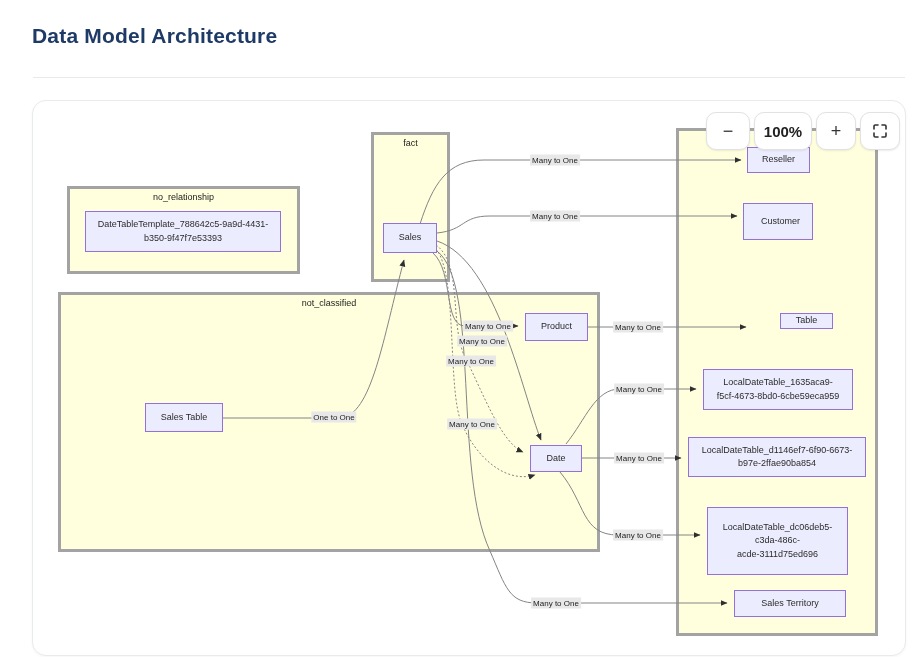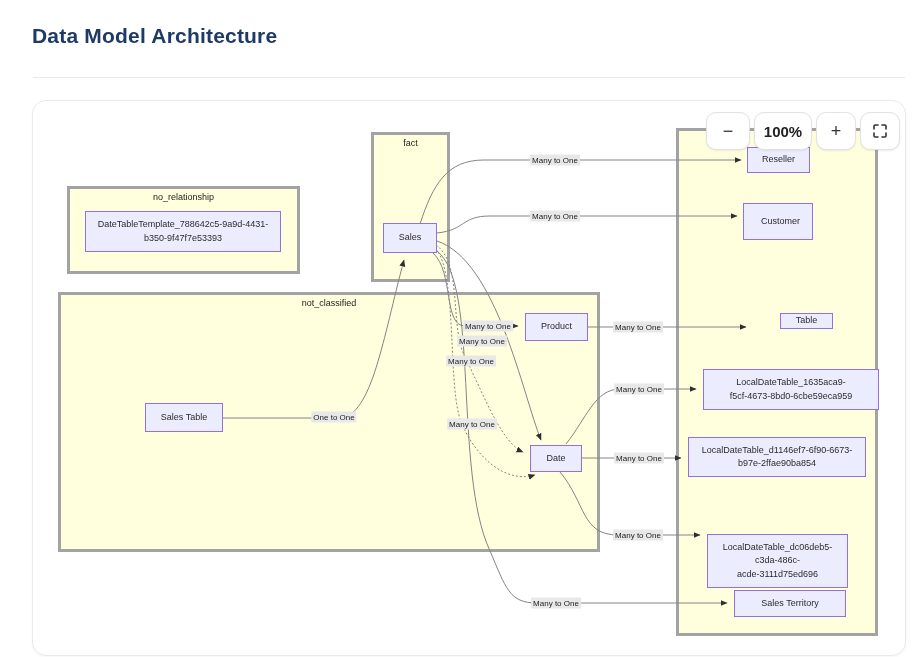--- a/index.html
+++ b/index.html
@@ -103,25 +103,25 @@
     <span class="edge-label" style="left: 334px; top: 417px;">One to One</span>
     <div class="node" style="left: 383px; top: 223px; width: 54px; height: 30px;">Sales</div>
     <div class="node" style="left: 85px; top: 211px; width: 196px; height: 41px;">DateTableTemplate_788642c5-9a9d-4431-
 b350-9f47f7e53393</div>
     <div class="node" style="left: 145px; top: 403px; width: 78px; height: 29px;">Sales Table</div>
     <div class="node" style="left: 525px; top: 313px; width: 63px; height: 28px;">Product</div>
     <div class="node" style="left: 530px; top: 445px; width: 52px; height: 27px;">Date</div>
     <div class="node" style="left: 747px; top: 147px; width: 63px; height: 26px;">Reseller</div>
     <div class="node" style="left: 743px; top: 203px; width: 70px; height: 37px; padding-left: 8px;">Customer</div>
     <div class="node" style="left: 780px; top: 313px; width: 53px; height: 16px;">Table</div>
-    <div class="node" style="left: 703px; top: 369px; width: 176px; height: 41px;">LocalDateTable_1635aca9-
+    <div class="node" style="left: 703px; top: 369px; width: 150px; height: 41px;">LocalDateTable_1635aca9-
 f5cf-4673-8bd0-6cbe59eca959</div>
     <div class="node" style="left: 688px; top: 437px; width: 178px; height: 40px;">LocalDateTable_d1146ef7-6f90-6673-
 b97e-2ffae90ba854</div>
-    <div class="node" style="left: 707px; top: 534px; width: 141px; height: 54px;">LocalDateTable_dc06deb5-
+    <div class="node" style="left: 707px; top: 507px; width: 141px; height: 68px;">LocalDateTable_dc06deb5-
 c3da-486c-
 acde-3111d75ed696</div>
     <div class="node" style="left: 734px; top: 590px; width: 112px; height: 27px;">Sales Territory</div>
   </div>
 
 <div class="toolbar">
   <div class="tool-btn sign" style="left:706px;width:44px;">−</div>
   <div class="tool-btn zoom-level" style="left:754px;width:58px;text-align:right;">100%</div>
   <div class="tool-btn sign" style="left:816px;width:40px;">+</div>
   <div class="tool-btn" style="left:860px;width:40px;">

